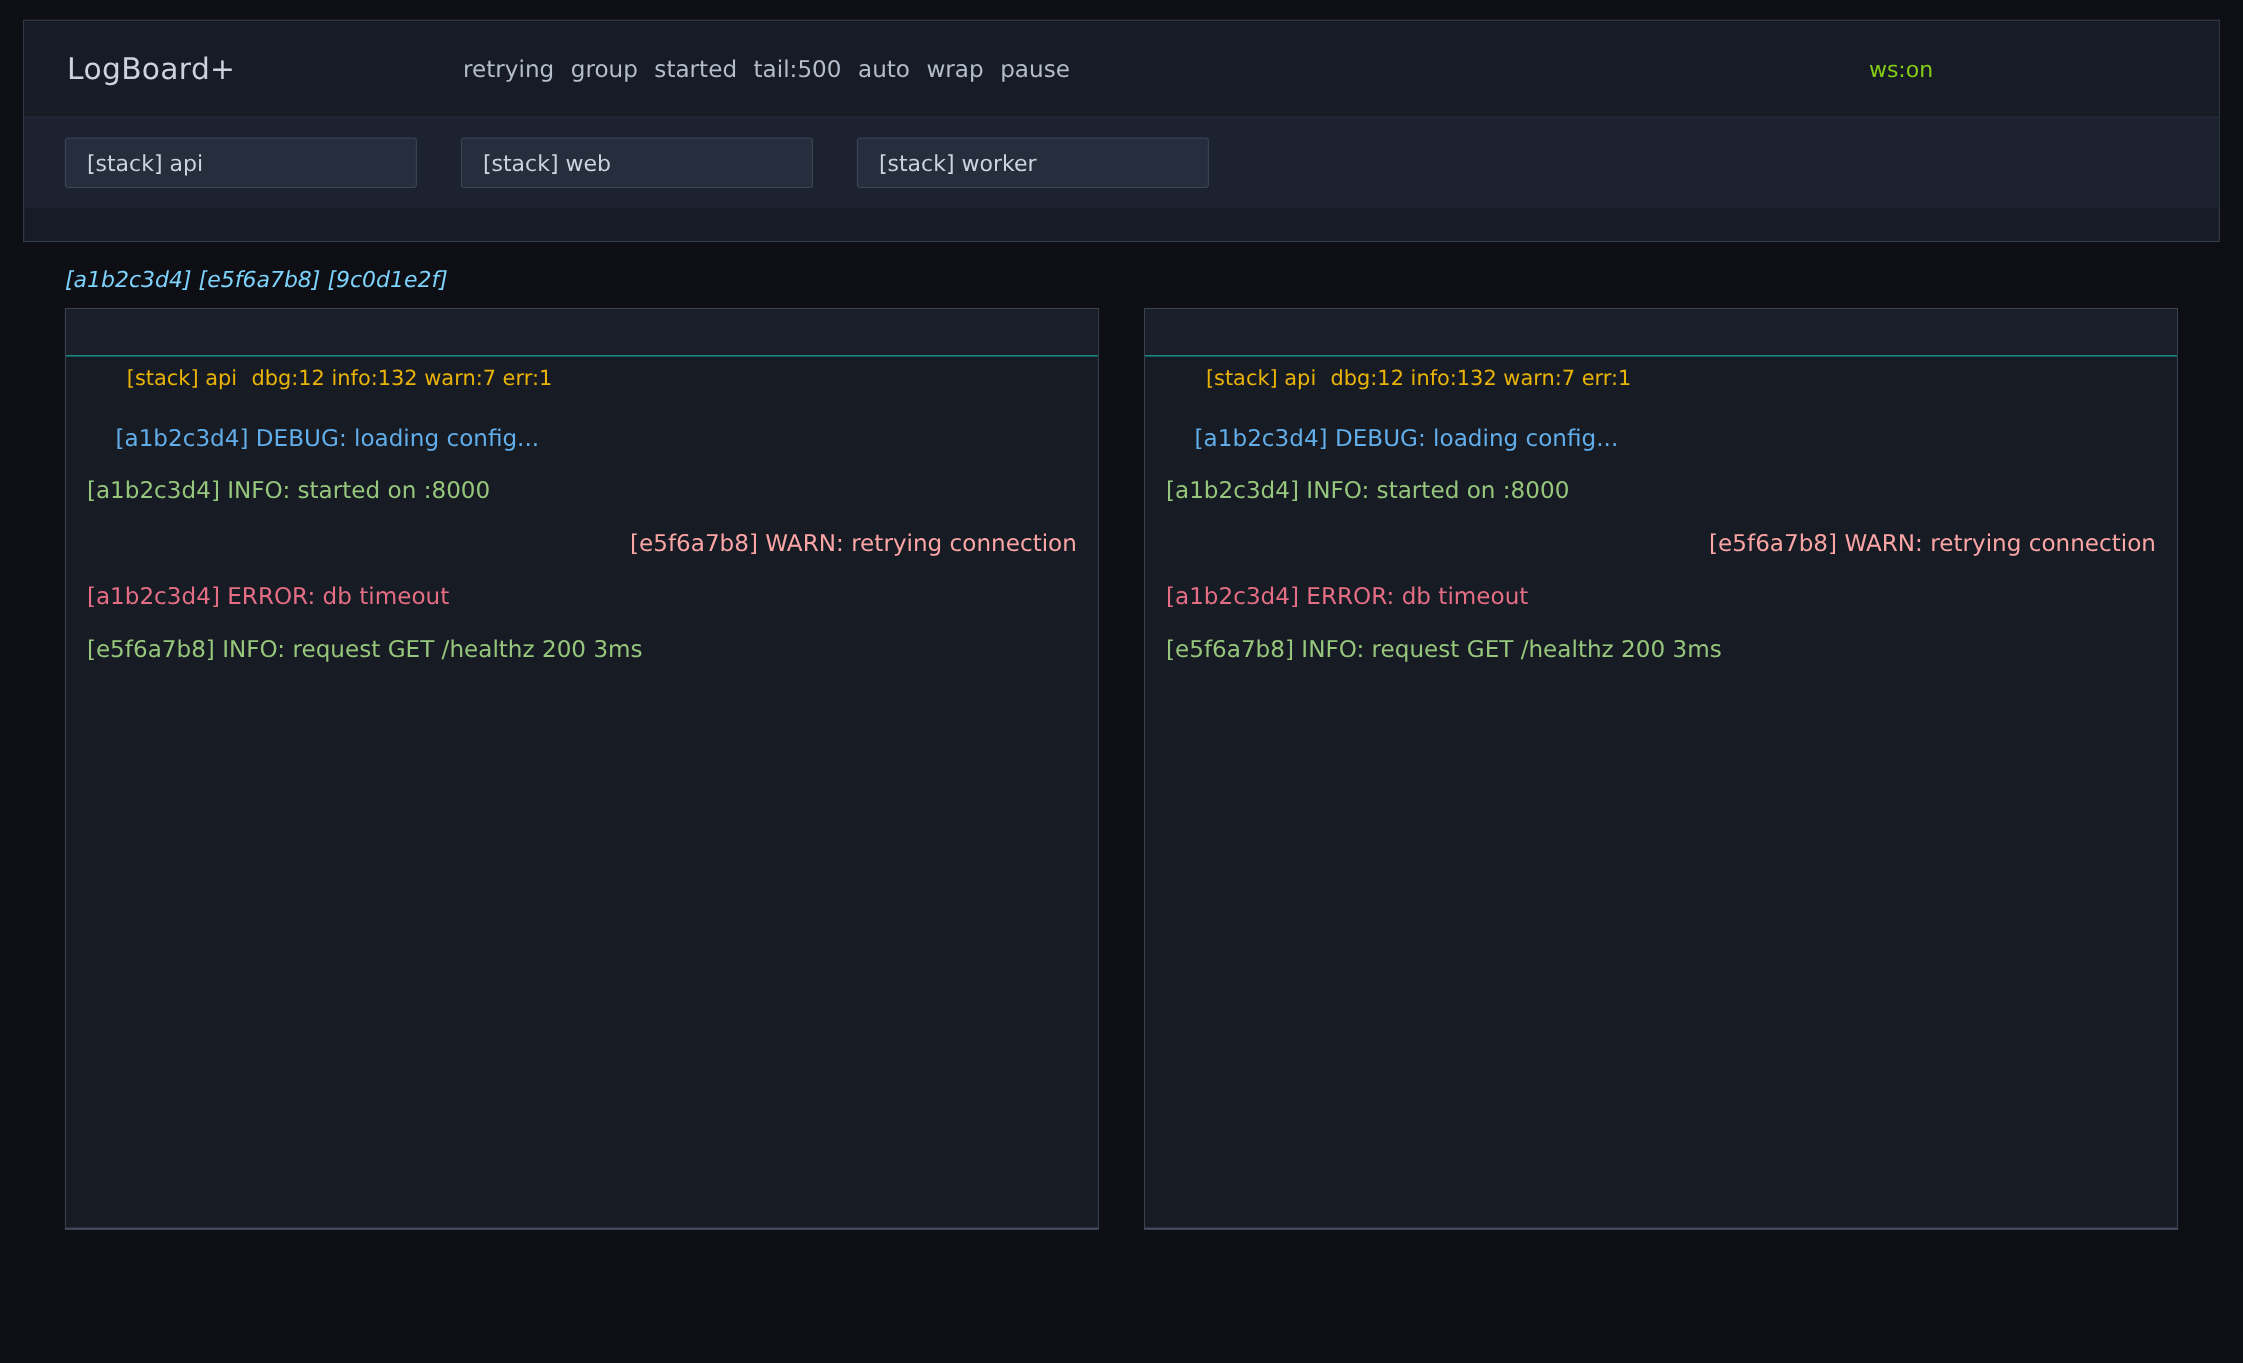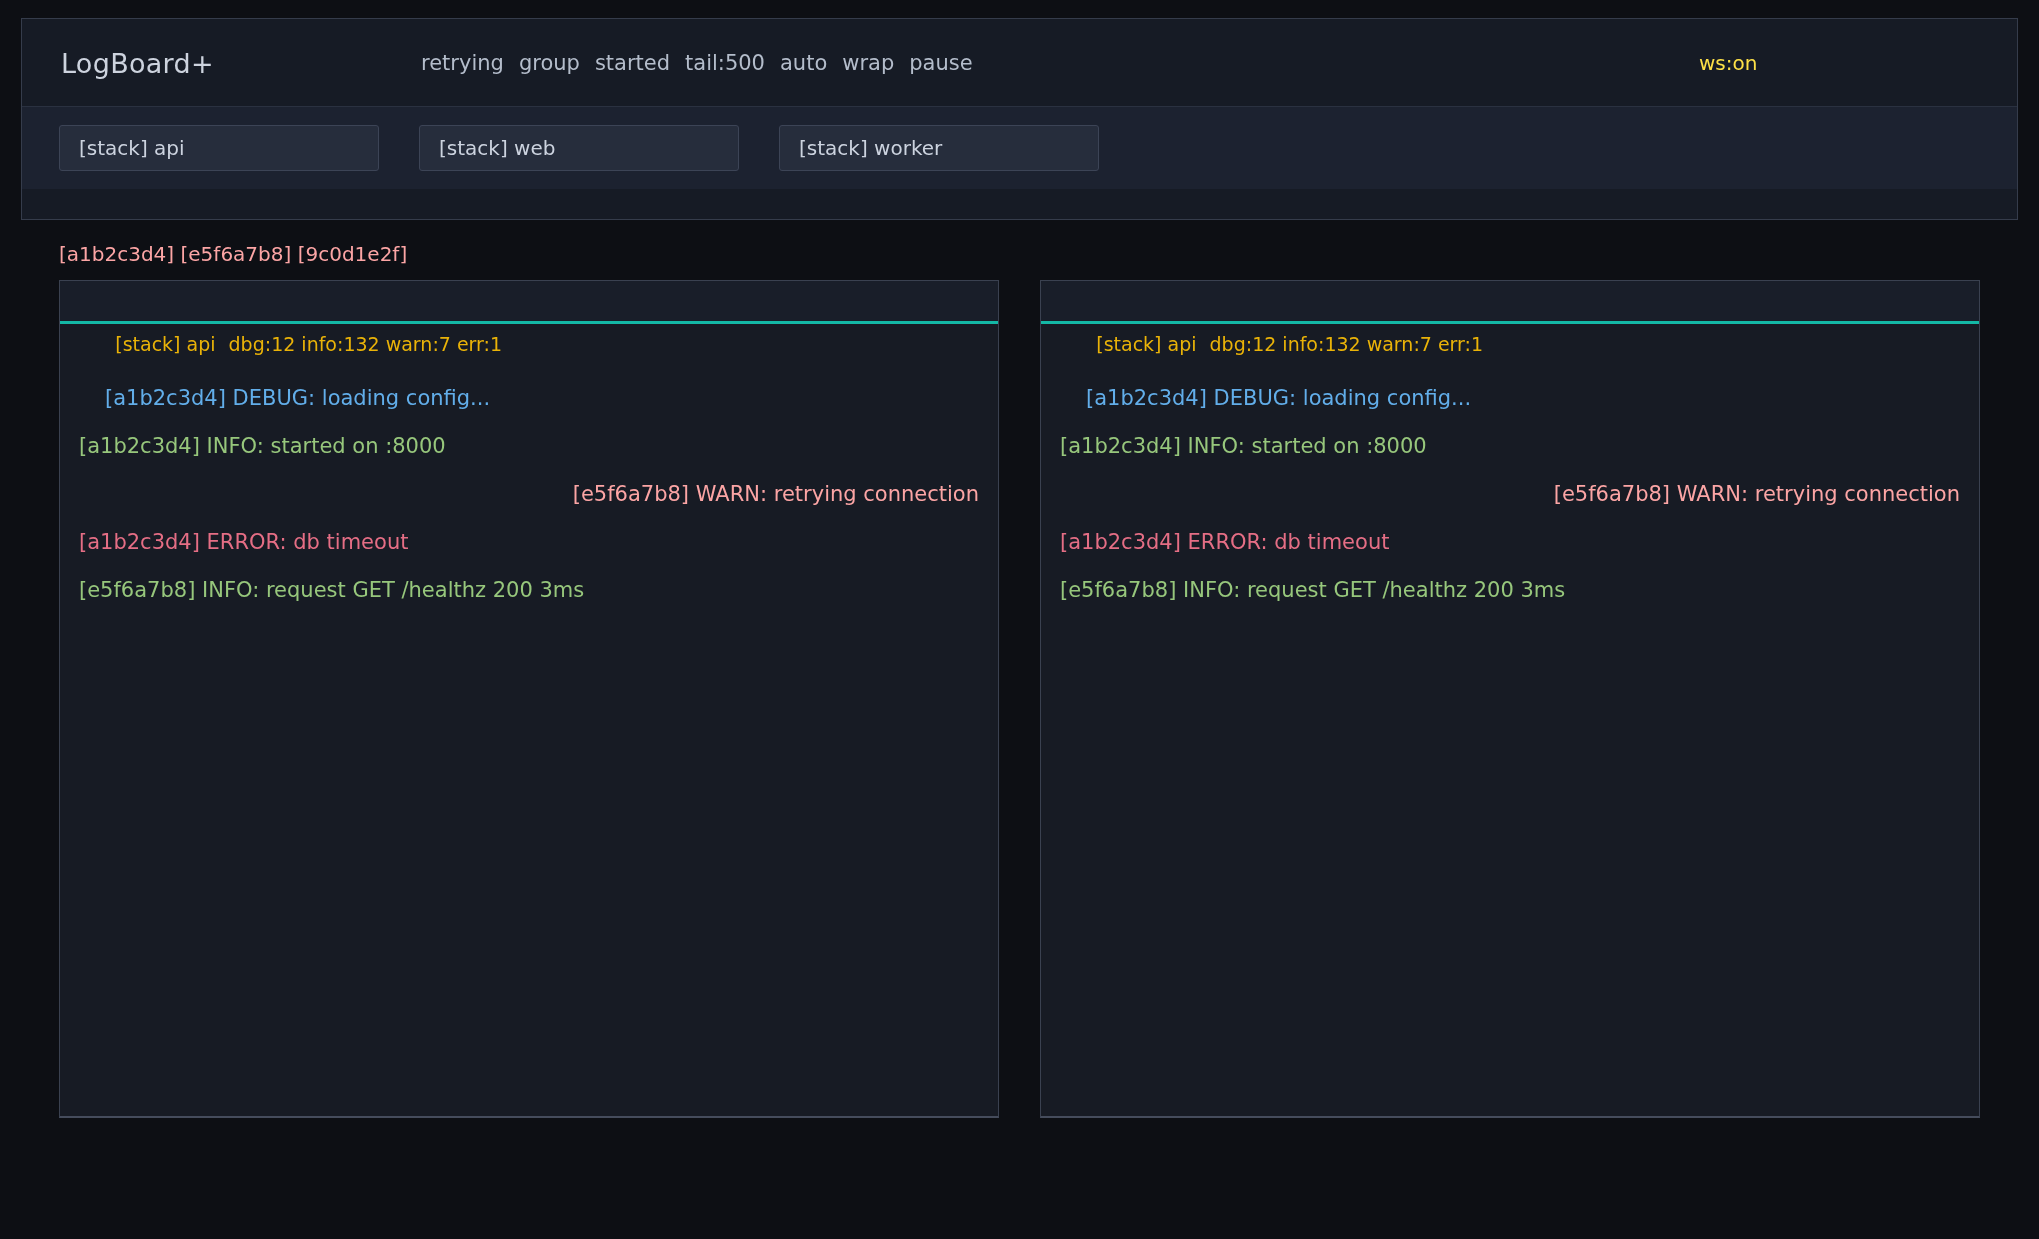--- a/index.html
+++ b/index.html
@@ -30,21 +30,21 @@
     font-size: 27px; color: #cdd3de; letter-spacing: 0.3px;
   }
   .menu {
     position: absolute; left: 399px; top: 50%; transform: translateY(-50%);
     display: flex; gap: 15px;
     font-size: 21px; color: #b4bdcb;
   }
   .menu-item { cursor: pointer; white-space: nowrap; }
   .ws-badge {
     position: absolute; left: 1677px; top: 50%; transform: translateY(-50%);
-    font-size: 20px; color: #fde047;
+    font-size: 20px; color: #84cc16;
   }
   .tabrow {
     height: 82px;
     background: #1c2230;
     display: flex; align-items: center;
     gap: 40px;
     padding-left: 37px;
   }
   .chip {
     width: 320px; height: 46px;
@@ -54,39 +54,40 @@
     display: flex; align-items: center;
     padding-left: 19px;
     font-size: 20px; color: #ccd3df;
     cursor: pointer;
   }
 
   
   .trace-line {
     position: absolute; left: 59px; top: 240px;
     font-size: 20px; line-height: 28px;
-    color: #fca5a5;
+    color: #7dd3fc;
     white-space: pre;
+    font-style: italic;
   }
 
   
   .panels {
     position: absolute; left: 59px; top: 280px;
     display: flex; gap: 41px;
   }
   .panel {
     width: 940px; height: 838px;
     background: #171b24;
     border: 1px solid #3a4150;
     border-bottom: 2px solid #454c5c;
   }
   .panel-header {
     height: 43px;
     background: #191e29;
-    border-bottom: 3px solid #14b8a6;
+    border-bottom: 1px solid #14b8a6;
     line-height: 42px;
     padding-left: 19px;
     font-size: 19px;
     color: #eab308;
     white-space: pre;
   }
   .panel-header .stats { margin-left: 13px; }
   .panel-body {
     padding: 50px 19px 0 19px;
   }

